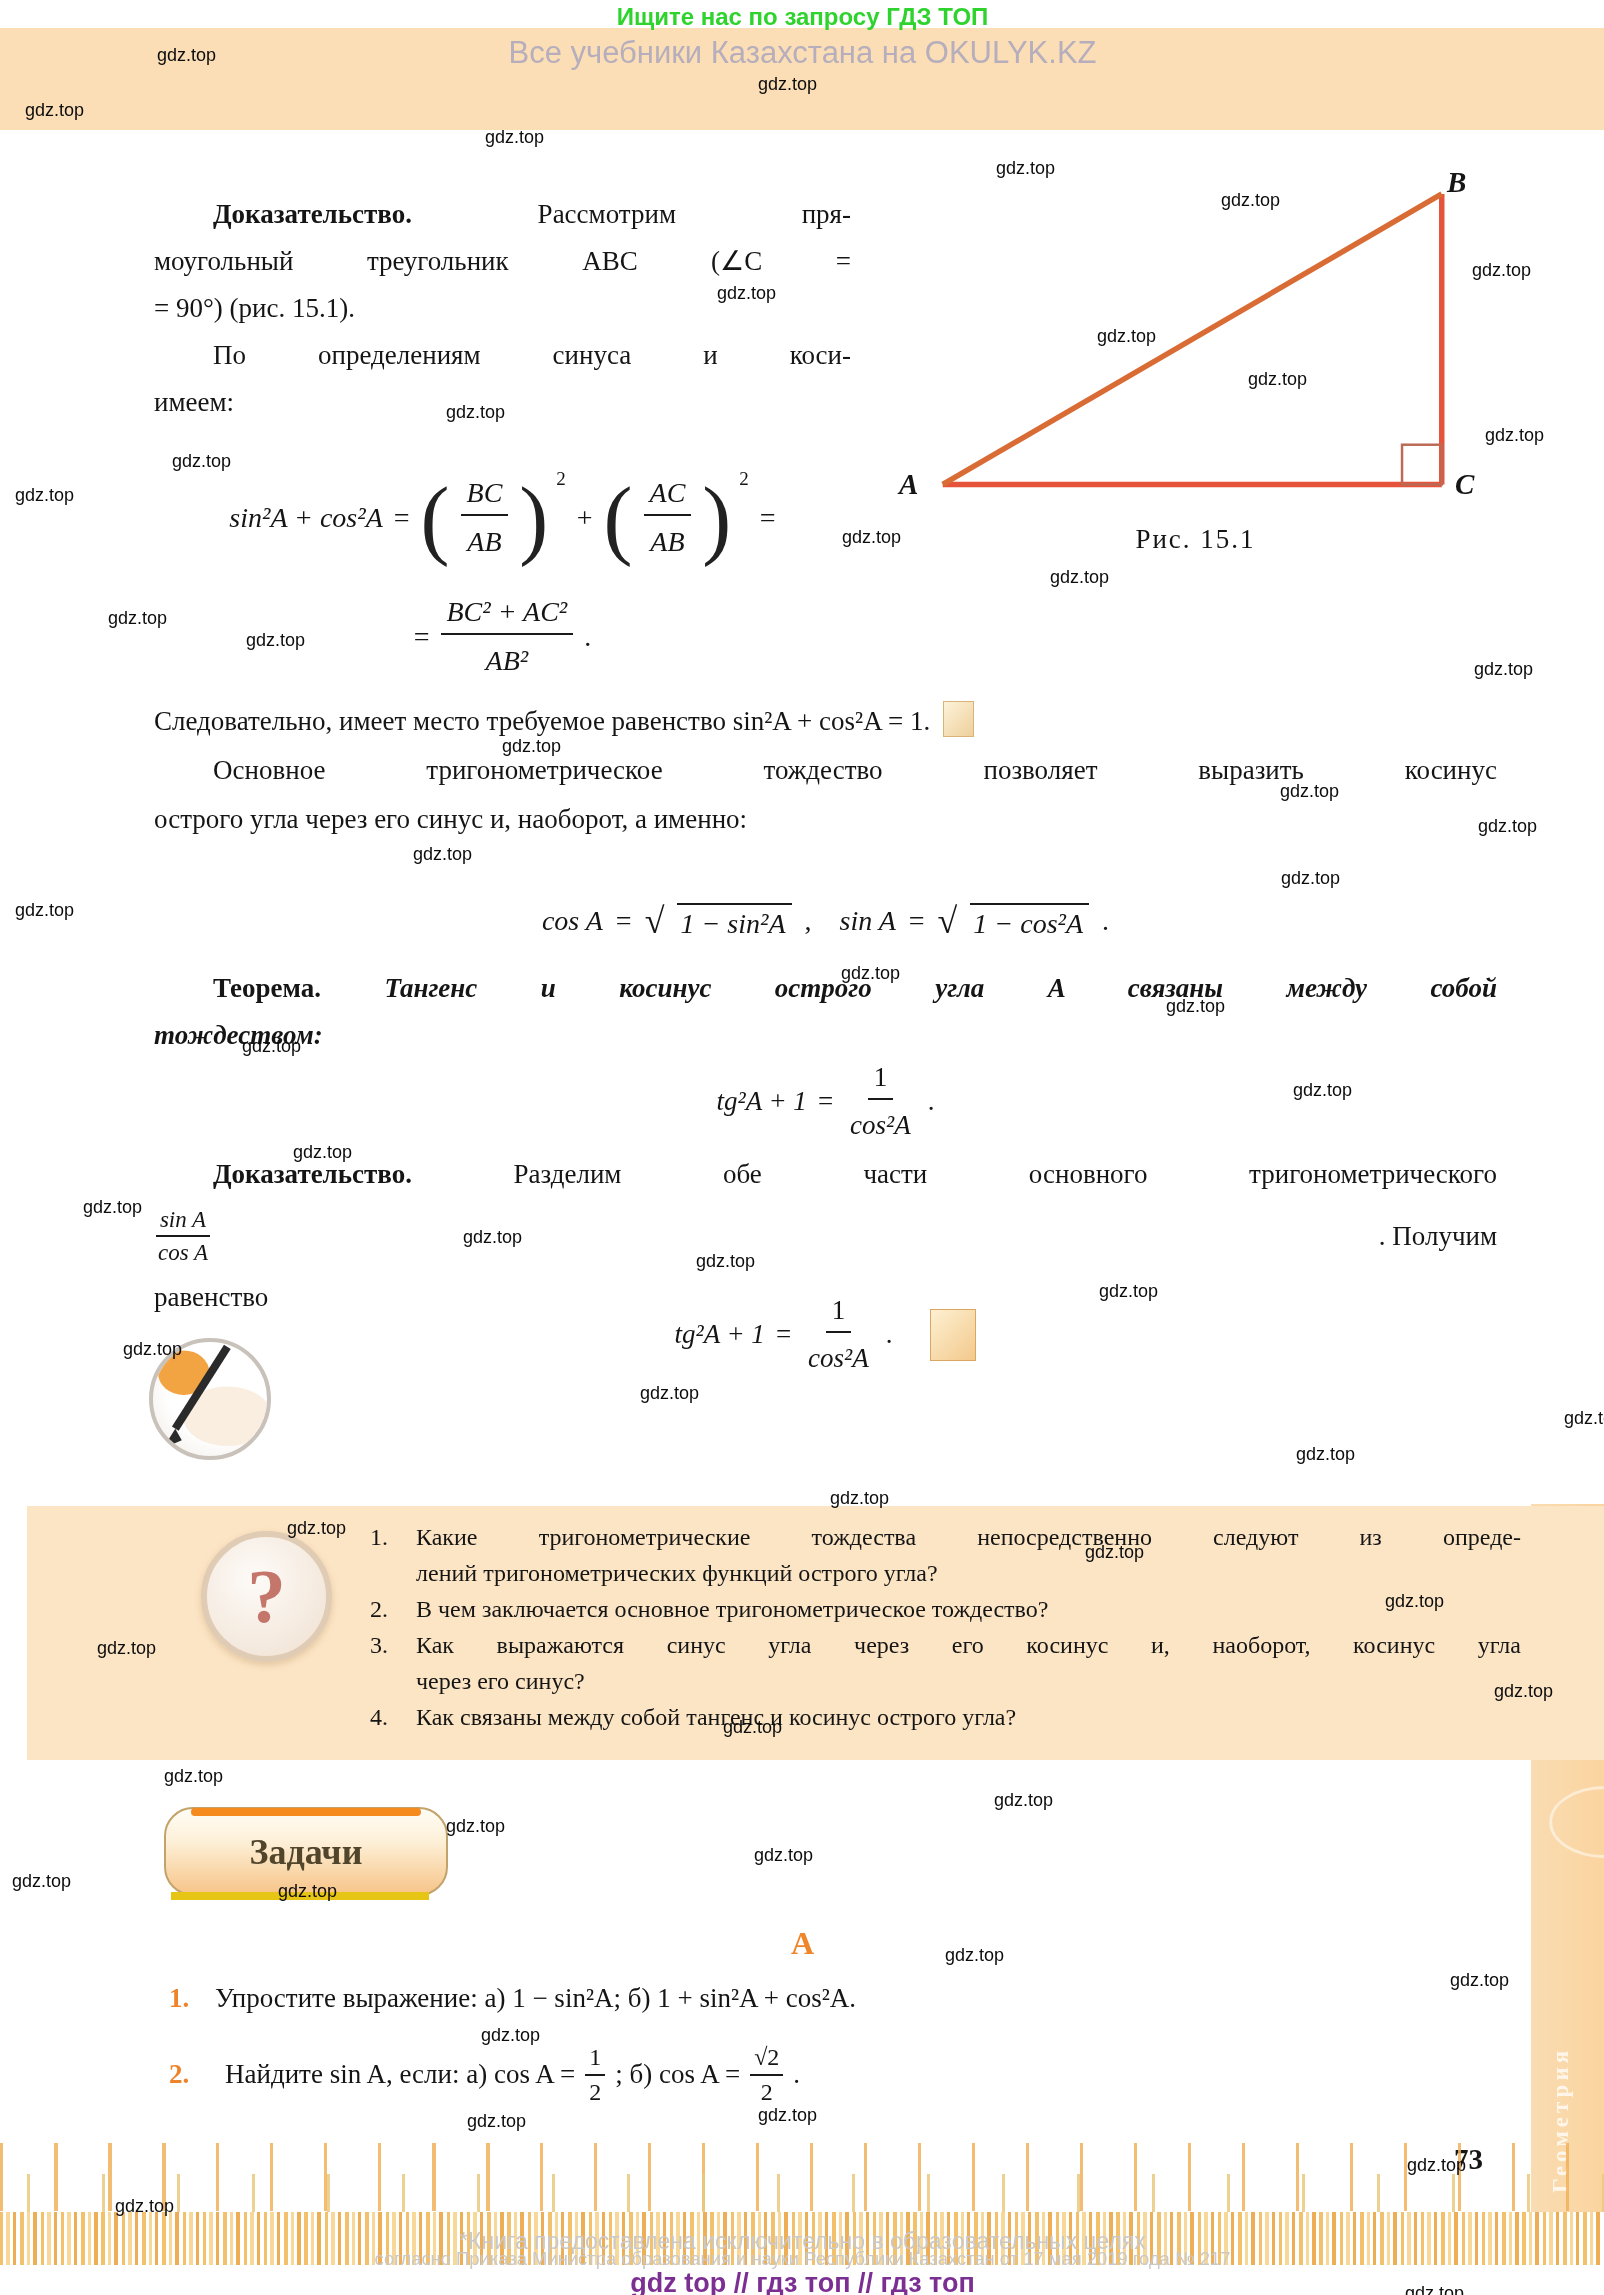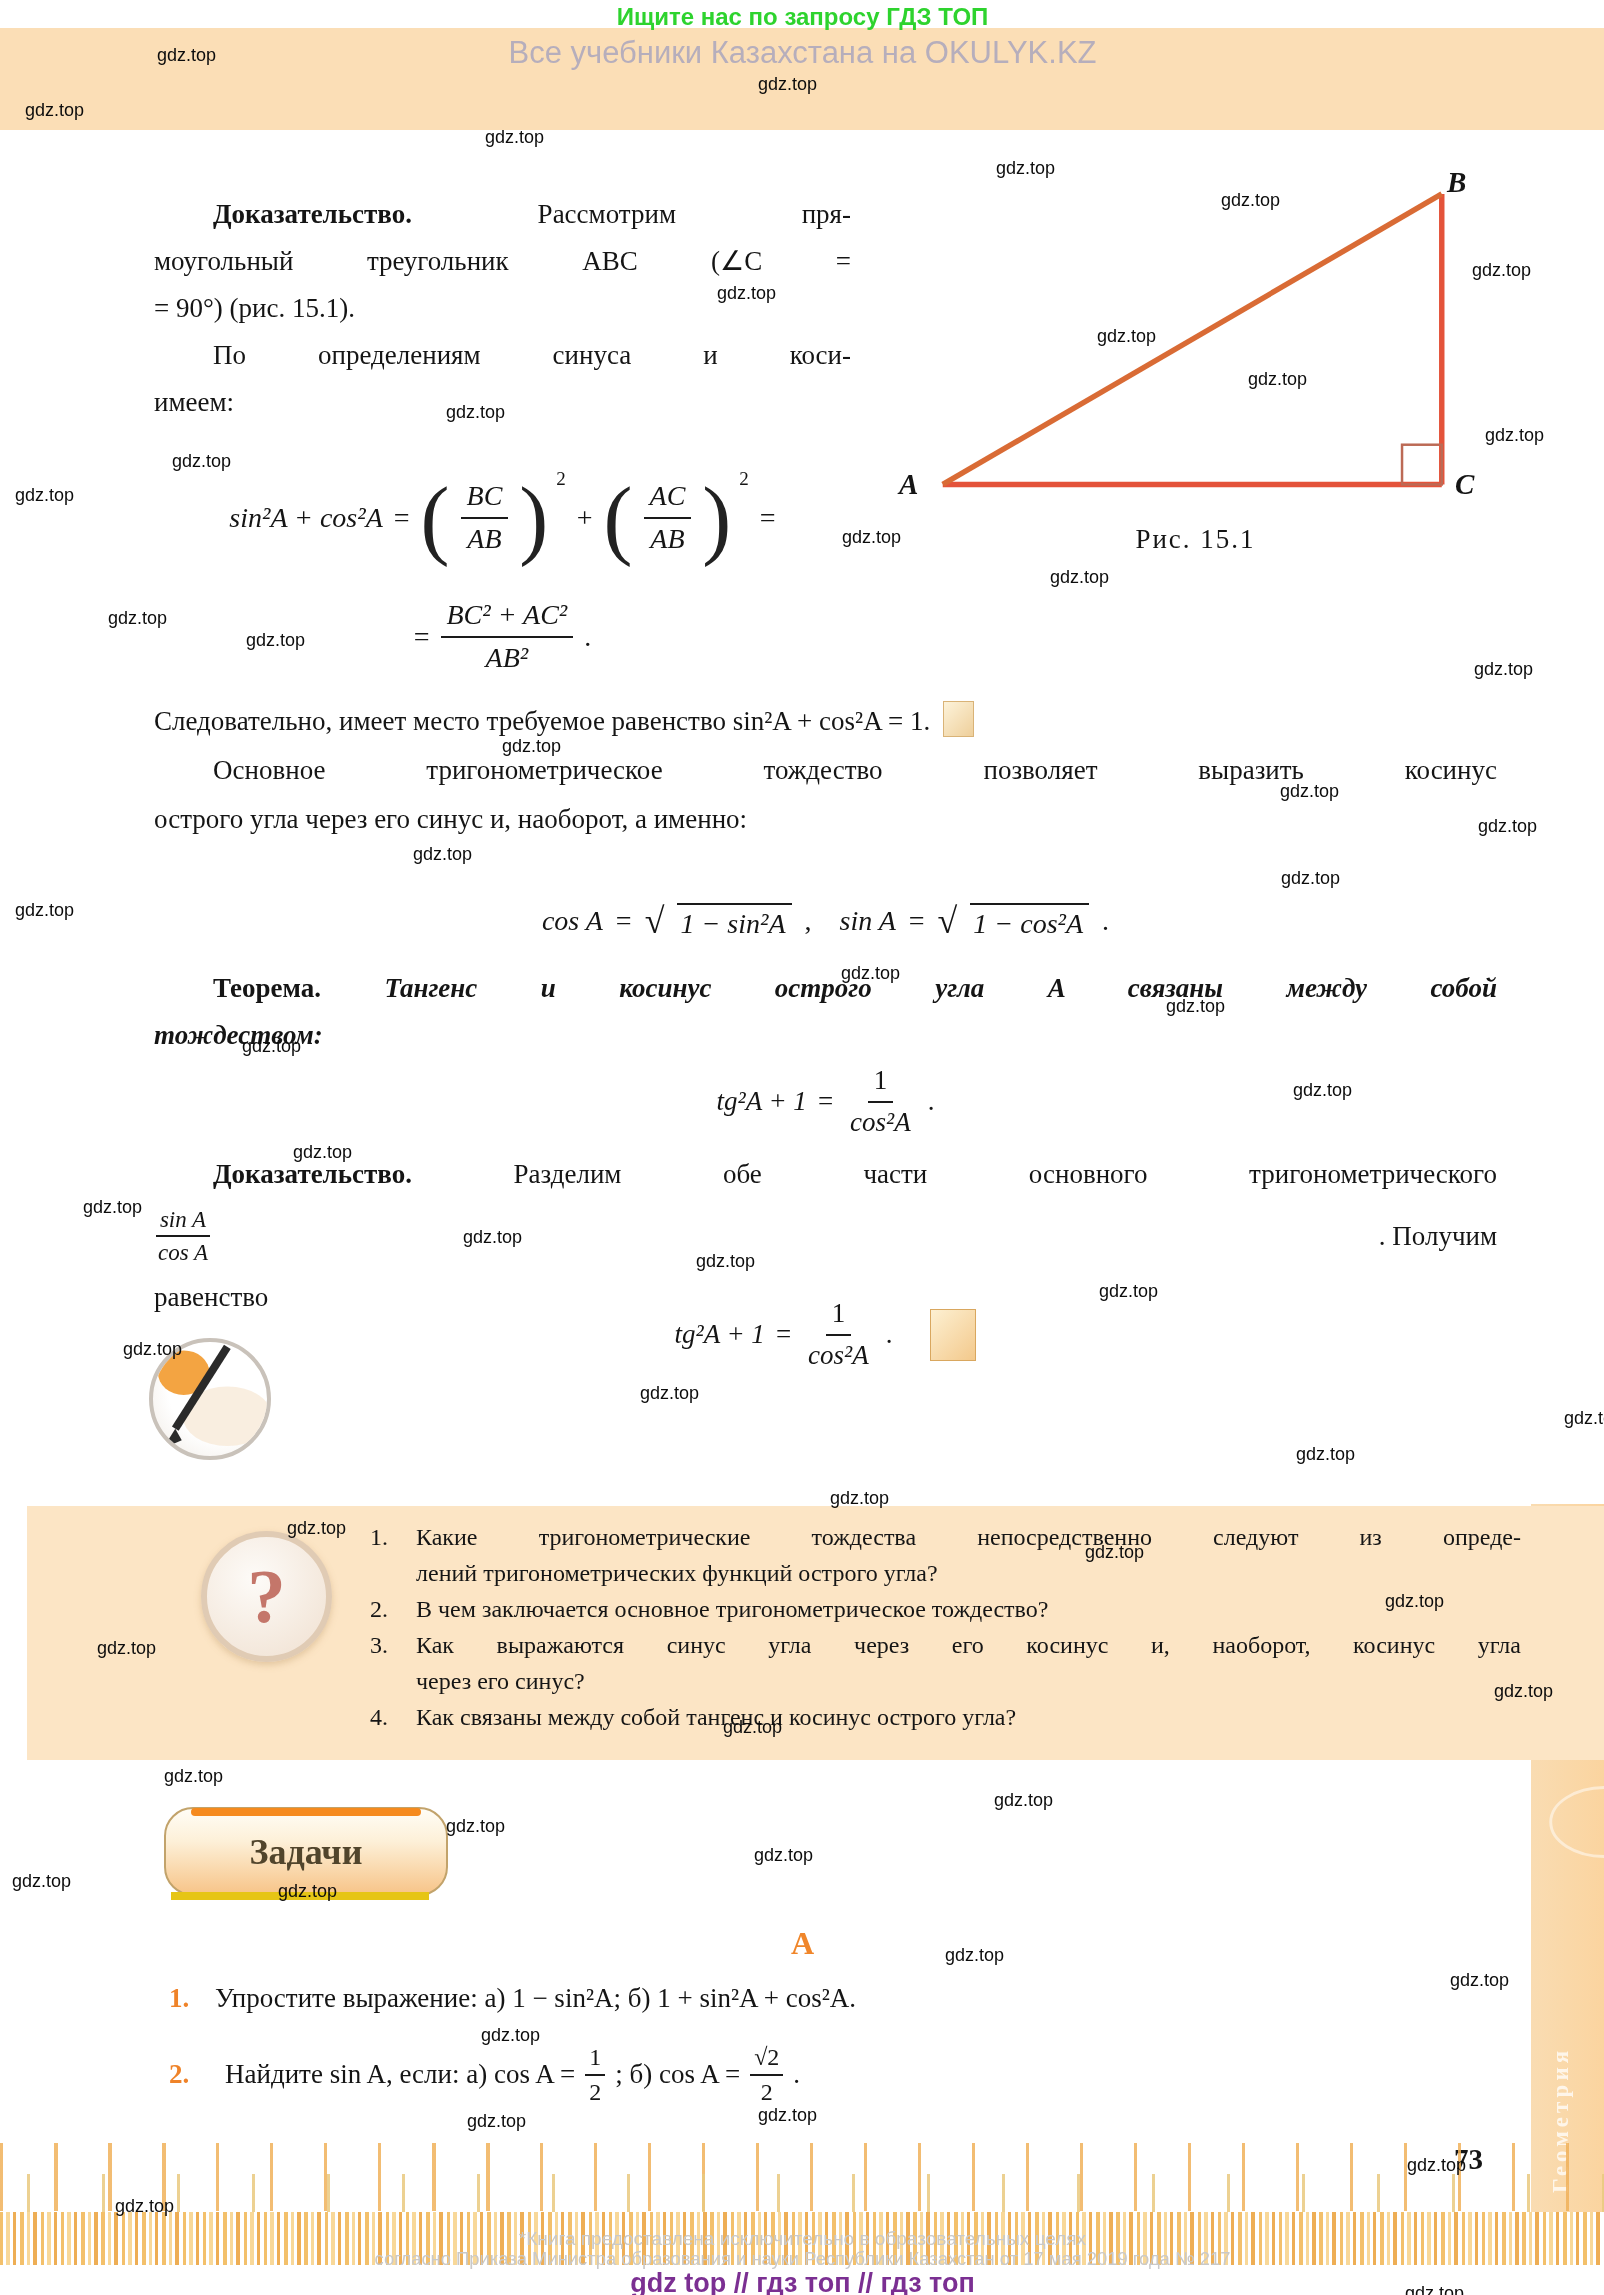--- a/index.html
+++ b/index.html
@@ -22,21 +22,21 @@
   
   .fig{position:absolute;left:908px;top:164px;width:571px;height:338px;z-index:2;}
   .fig-label{position:absolute;font-size:29px;font-style:italic;font-weight:600;z-index:3;}
   .fig-caption{position:absolute;left:1022px;top:524px;width:347px;text-align:center;
                font-size:27px;letter-spacing:2px;z-index:2;}
   
   .formula{position:absolute;display:flex;justify-content:center;align-items:center;
            font-size:28px;z-index:2;gap:11px;}
   .frac{display:inline-flex;flex-direction:column;align-items:center;line-height:1.15;}
   .frac .num{padding:0 6px 4px;border-bottom:2px solid #1a1a1a;}
-  .frac .den{padding:4px 6px 0;}
+  .frac .den{padding:10px 6px 0;}
   .bigp{font-size:87px;font-weight:300;line-height:0;color:#222;transform:scaleY(1.02);}
   .exp{font-size:19px;transform:translateY(-39px);display:inline-block;margin-left:-3px;}
   .rad{font-size:36px;line-height:0;}
   .radbody{border-top:2px solid #1a1a1a;padding:3px 6px 0 3px;}
   
   .para{position:absolute;left:154px;width:1343px;font-size:27px;line-height:49px;z-index:2;}
   .qed{display:inline-block;width:29px;height:34px;vertical-align:-7px;margin-left:13px;
        background:linear-gradient(135deg,#fdf3da,#eecf9b);border:1.5px solid #d9b377;}
   .qed2{width:44px;height:50px;align-self:center;margin-left:27px;
         background:linear-gradient(135deg,#fdf0d2,#f3c98c);border:1.5px solid #d9a75f;}
@@ -87,21 +87,21 @@
   .stripesA{position:absolute;left:0;top:2143px;width:100%;height:68px;z-index:2;
      background:repeating-linear-gradient(90deg,rgba(240,177,90,.85) 0 3.5px,transparent 3.5px 54px);}
   .stripesB{position:absolute;left:0;top:2174px;width:100%;height:38px;z-index:2;
      background:repeating-linear-gradient(90deg,rgba(233,201,127,.85) 0 3px,transparent 3px 75px);
      background-position:27px 0;}
   .stripesDense{position:absolute;left:0;top:2212px;width:100%;height:53px;z-index:2;
      background:repeating-linear-gradient(90deg,#f3c06b 0 3.5px,#fff 3.5px 6.5px,#f8d899 6.5px 10px,
        #fff 10px 13px,#eeae55 13px 16.4px,#fff 16.4px 20.3px);}
   .fline{position:absolute;left:0;width:100%;text-align:center;z-index:5;
          font-family:"Liberation Sans",sans-serif;color:#c9c9c9;}
-  .fline1{top:2228px;font-size:19px;}
+  .fline1{top:2228px;font-size:23px;}
   .fline2{top:2248px;font-size:18.4px;}
   .fbottom{position:absolute;left:0;top:2268px;width:100%;text-align:center;z-index:5;
            font-family:"Liberation Sans",sans-serif;font-size:27px;font-weight:600;color:#7b2f92;}
 </style>
 </head>
 <body>
 
 <div class="page">
 
   <div class="hdr-green">Ищите нас по запросу ГДЗ ТОП</div>

